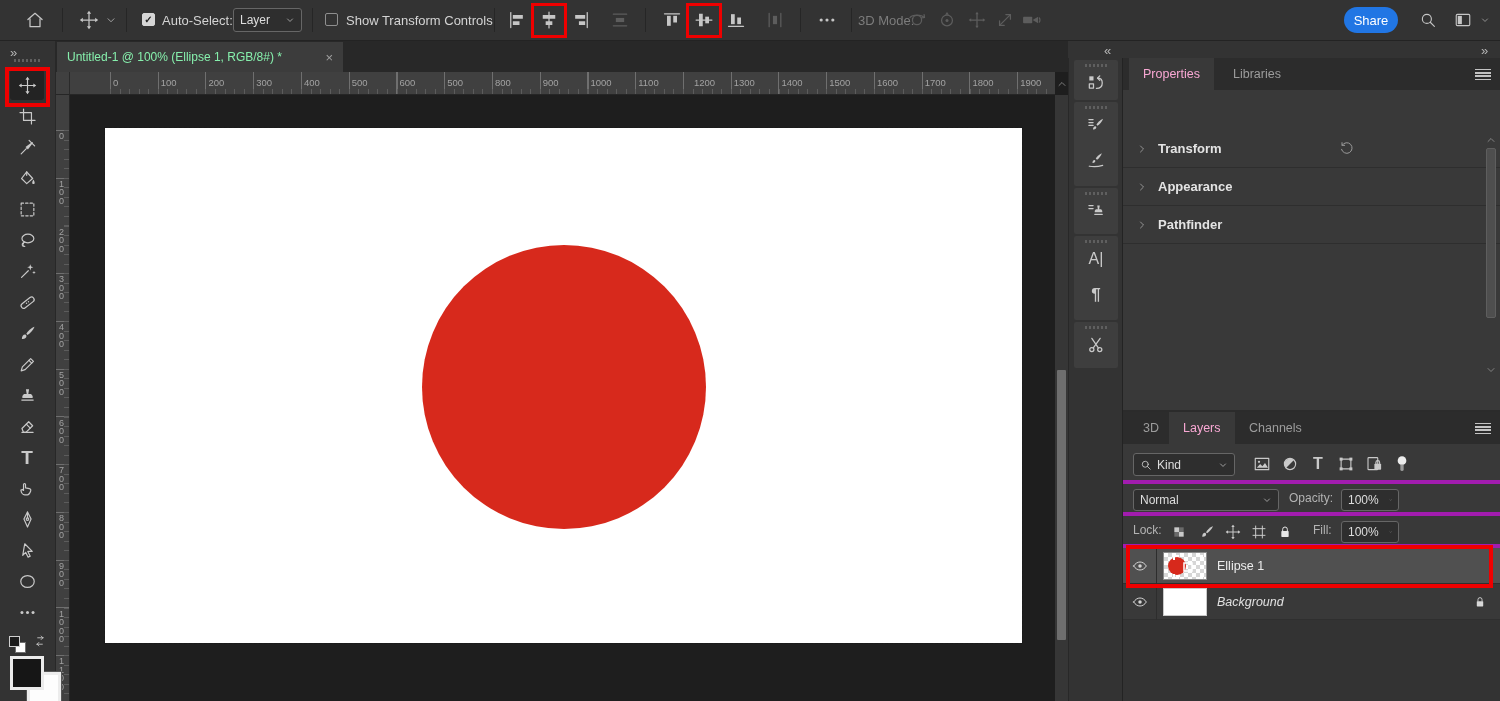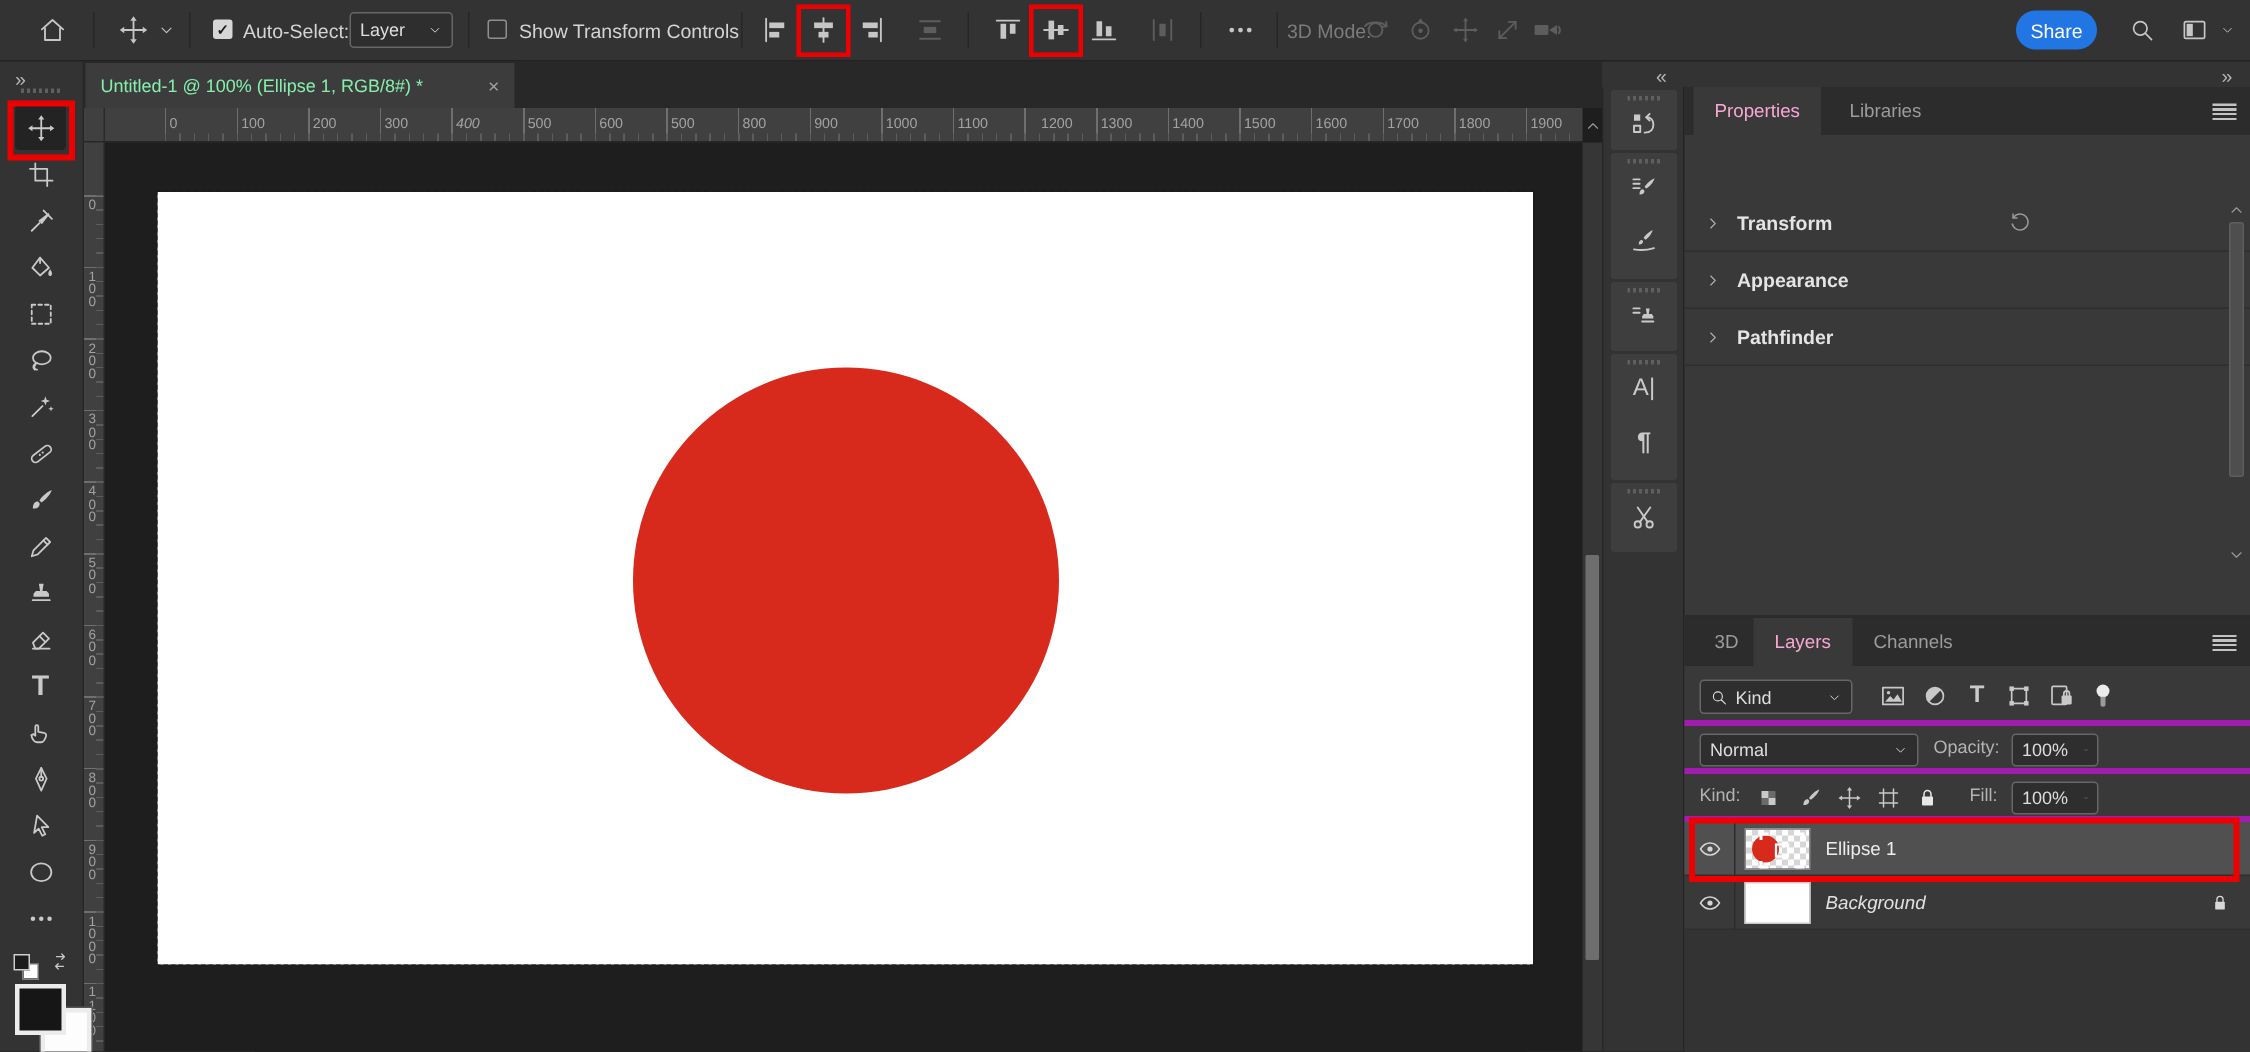--- a/index.html
+++ b/index.html
@@ -525,21 +525,21 @@
   </div>
   <div id="rulerCorner"></div>
   <div id="rulerH">
     <div class="tmaj"></div>
       <div class="tmin"></div>
     <div id="rhLabels">
         <div class="rl" style="left: 43px;">0</div>
         <div class="rl" style="left: 90.75px;">100</div>
         <div class="rl" style="left: 138.5px;">200</div>
         <div class="rl" style="left: 186.25px;">300</div>
-        <div class="rl" style="left: 234px; font-style: italic;">400</div>
+        <div class="rl" style="left: 234px;">400</div>
         <div class="rl" style="left: 281.75px; text-align: center;">500</div>
         <div class="rl" style="left: 329.5px;">600</div>
         <div class="rl" style="left: 377.25px;">500</div>
         <div class="rl" style="left: 425px;">800</div>
         <div class="rl" style="left: 472.75px;">900</div>
         <div class="rl" style="left: 520.5px;">1000</div>
         <div class="rl" style="left: 568.25px;">1100</div>
         <div class="rl" style="left: 624px;">1200</div>
         <div class="rl" style="left: 663.75px;">1300</div>
         <div class="rl" style="left: 711.5px;">1400</div>
@@ -837,21 +837,21 @@
         <span>100%</span>
         <span class="grow"></span>
         <span class="icon i10">
             <svg viewBox="0 0 24 24">
               <path d="M6 9.5l6 6 6-6" class="s" stroke-width="2.2"></path>
             </svg>
           </span>
       </div>
     </div>
     <div class="lrowbar" id="lockRow" style="top:104px;height:32px">
-      <span class="flabel" style="left:10px">Kind:</span>
+      <span class="flabel" style="left:10px">Lock:</span>
       <span class="flabel" style="left:190px">Fill:</span>
       <div class="sel" style="left:218px;top:5px;width:58px;height:22px">
         <span>100%</span>
         <span class="grow"></span>
         <span class="icon i10">
             <svg viewBox="0 0 24 24">
               <path d="M6 9.5l6 6 6-6" class="s" stroke-width="2.2"></path>
             </svg>
           </span>
       </div>

